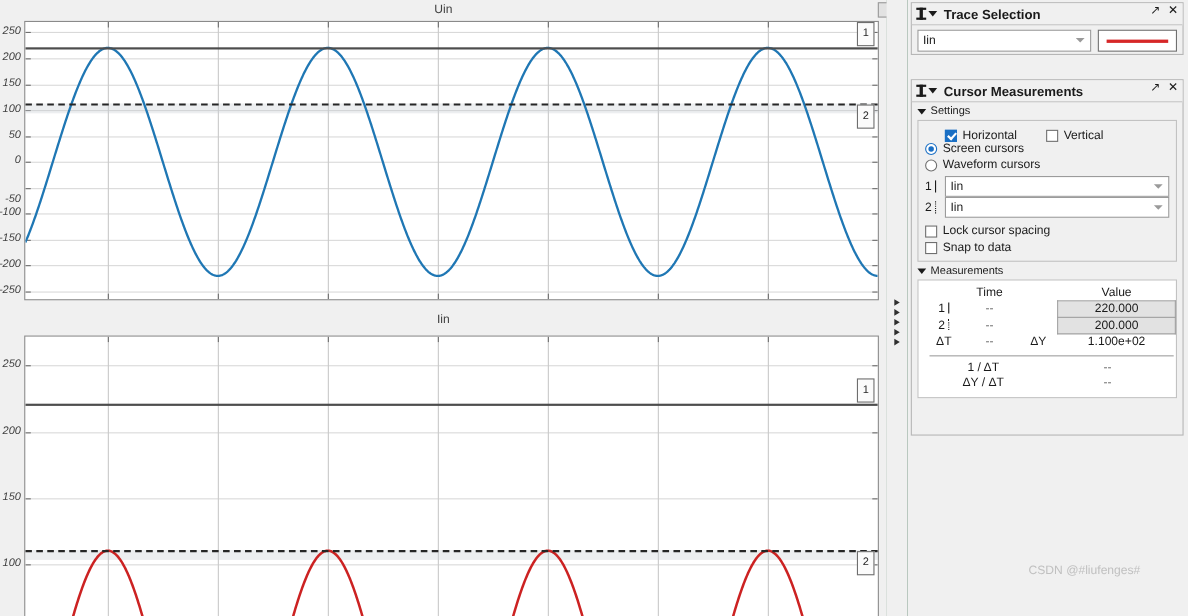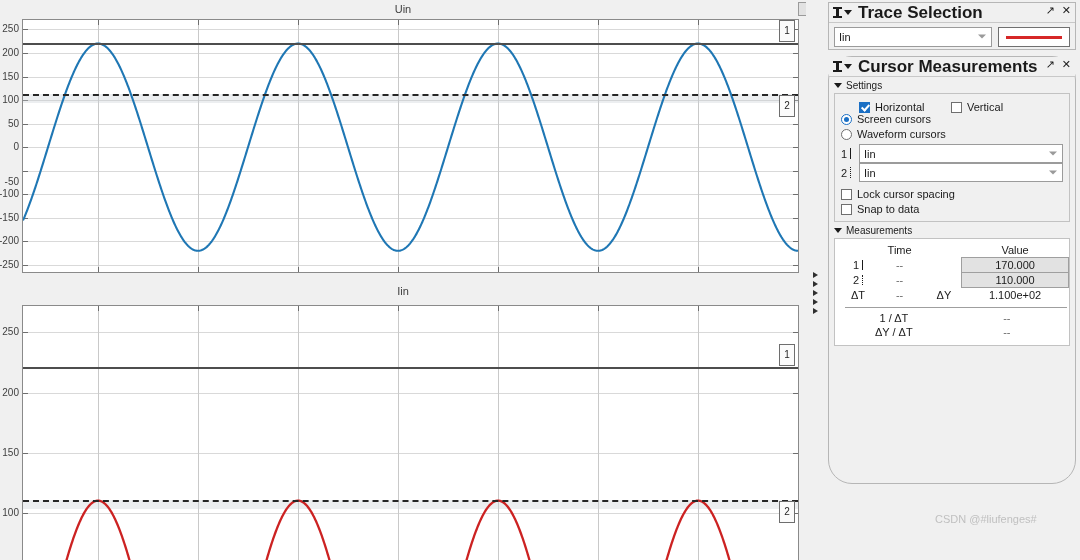--- a/index.html
+++ b/index.html
@@ -28,21 +28,21 @@
   .axes{
     position:absolute;background:#ffffff;border:1px solid #8a8a8a;
     box-sizing:border-box;overflow:hidden;
   }
   #axes-top{left:22px;top:19px;width:777px;height:254px;}
   #axes-bottom{left:22px;top:24px;width:777px;height:515px;}
 
   .ytick-labels{position:absolute;left:0;width:20px;}
   .ytick-labels span{
     position:absolute;right:1px;font-size:10px;color:#404040;
-    transform:translateY(-50%);white-space:nowrap;text-align:right;
+    transform:translateY(-50%);white-space:nowrap;text-align:right;font-style:italic;
   }
   .xtick-labels{position:absolute;left:0;width:806px;}
 
   .gridline-h{position:absolute;left:0;right:0;height:1px;background:#d9d9d9;}
   .gridline-v{position:absolute;top:0;bottom:0;width:1px;background:#c9c9c9;}
 
   .tickmark-y{position:absolute;left:0;width:5px;height:1px;background:#6e6e6e;}
   .tickmark-y.r{left:auto;right:0;}
   .tickmark-x{position:absolute;bottom:0;width:1px;height:5px;background:#6e6e6e;}
   .tickmark-x.t{bottom:auto;top:0;}
@@ -82,21 +82,21 @@
   }
 
   
   #panel-col{position:absolute;left:825px;top:0;width:255px;height:560px;background:#f0f0f0;}
 
   .panel{
     position:absolute;left:3px;width:248px;background:#f0f0f0;
     border:1px solid #b6b6b6;box-sizing:border-box;
   }
   #panel-trace{top:2px;height:48px;}
-  #panel-cursor{top:56px;height:428px;border-radius:24px;}
+  #panel-cursor{top:72px;height:324px;}
 
   .panel-head{
     position:relative;height:19px;background:#f0f0f0;
     border-bottom:1px solid #c8c8c8;display:flex;align-items:center;
   }
   .panel-head .dockicons{
     display:flex;align-items:center;gap:2px;margin-left:4px;color:#1a1a1a;
     font-size:9px;line-height:1;
   }
   .pin-icon{width:9px;height:11px;position:relative;}
@@ -105,21 +105,21 @@
   }
   .pin-icon::after{
     content:"";position:absolute;left:0;top:0;width:9px;height:2px;background:#1a1a1a;
     box-shadow:0 9px 0 0 #1a1a1a;
   }
   .caret-down{
     width:0;height:0;border-left:4px solid transparent;border-right:4px solid transparent;
     border-top:5px solid #1a1a1a;
   }
   .panel-title{
-    margin-left:6px;font-size:17px;font-weight:bold;color:#1a1a1a;white-space:nowrap;
+    margin-left:6px;font-size:12px;font-weight:bold;color:#1a1a1a;white-space:nowrap;
   }
   .head-btns{position:absolute;right:4px;top:2px;display:flex;gap:5px;align-items:center;}
   .undock-icon{
     width:11px;height:11px;position:relative;color:#1a1a1a;font-size:11px;line-height:11px;
   }
   .close-icon{font-size:11px;line-height:11px;color:#1a1a1a;}
 
   .panel-body{position:relative;padding:0;}
 
   
@@ -482,29 +482,29 @@
               <th>Time</th>
               <th></th>
               <th>Value</th>
             </tr>
             <tr>
               <td class="lab">
                 <span>1</span>&nbsp;<span style="display:inline-block;width:1px;height:10px;background:#1a1a1a;vertical-align:-1px;"></span>
               </td>
               <td class="dash-muted">--</td>
               <td></td>
-              <td class="val-hl">170.000</td>
+              <td class="val-hl">220.000</td>
             </tr>
             <tr>
               <td class="lab">
                 <span>2</span>&nbsp;<span style="display:inline-block;width:0;height:10px;border-left:1px dotted #1a1a1a;vertical-align:-1px;"></span>
               </td>
               <td class="dash-muted">--</td>
               <td></td>
-              <td class="val-hl">110.000</td>
+              <td class="val-hl">200.000</td>
             </tr>
             <tr>
               <td class="lab">ΔT</td>
               <td class="dash-muted">--</td>
               <td>ΔY</td>
               <td>1.100e+02</td>
             </tr>
           </tbody>
             </table>
           <div class="hr"></div>

